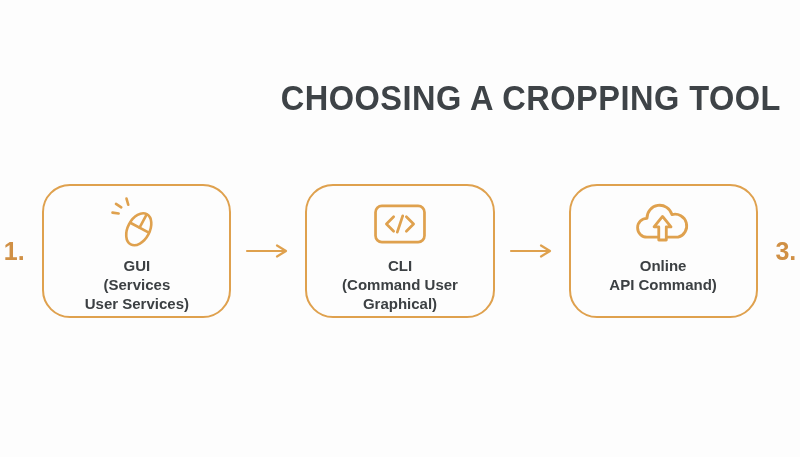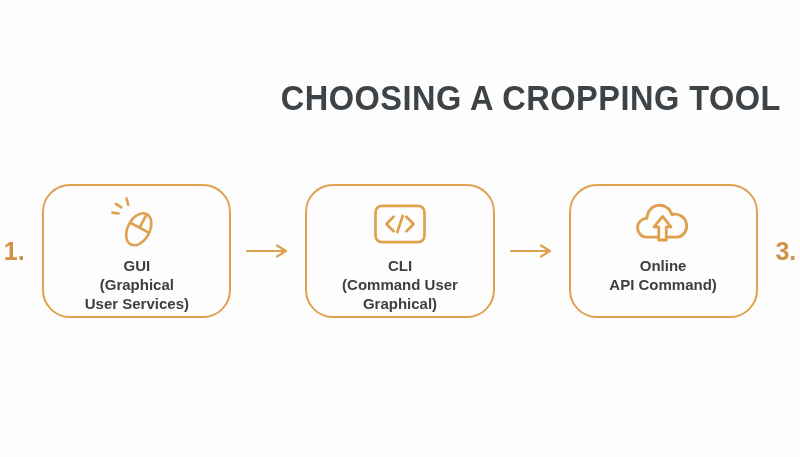--- a/index.html
+++ b/index.html
@@ -99,21 +99,21 @@
             <line x1="34" y1="19" x2="34" y2="36"></line>
             <line x1="22" y1="36" x2="46" y2="36"></line>
           </g>
           <line x1="20" y1="3" x2="22" y2="10"></line>
           <line x1="8" y1="9" x2="14" y2="13"></line>
           <line x1="4" y1="19" x2="11" y2="20"></line>
         </svg>
       </div>
       <div class="step-label">
         <span>GUI</span>
-        <span>(Graphical</span>
+        <span>(Services</span>
         <span>User Services)</span>
       </div>
     </div>
 
     <div class="flow-arrow">
       <svg width="46" height="16" viewBox="0 0 46 16" fill="none" stroke="currentColor" stroke-width="2.2" stroke-linecap="round" stroke-linejoin="round">
         <line x1="2" y1="8" x2="40" y2="8"></line>
         <polyline points="32,2.5 41,8 32,13.5"></polyline>
       </svg>
     </div>

